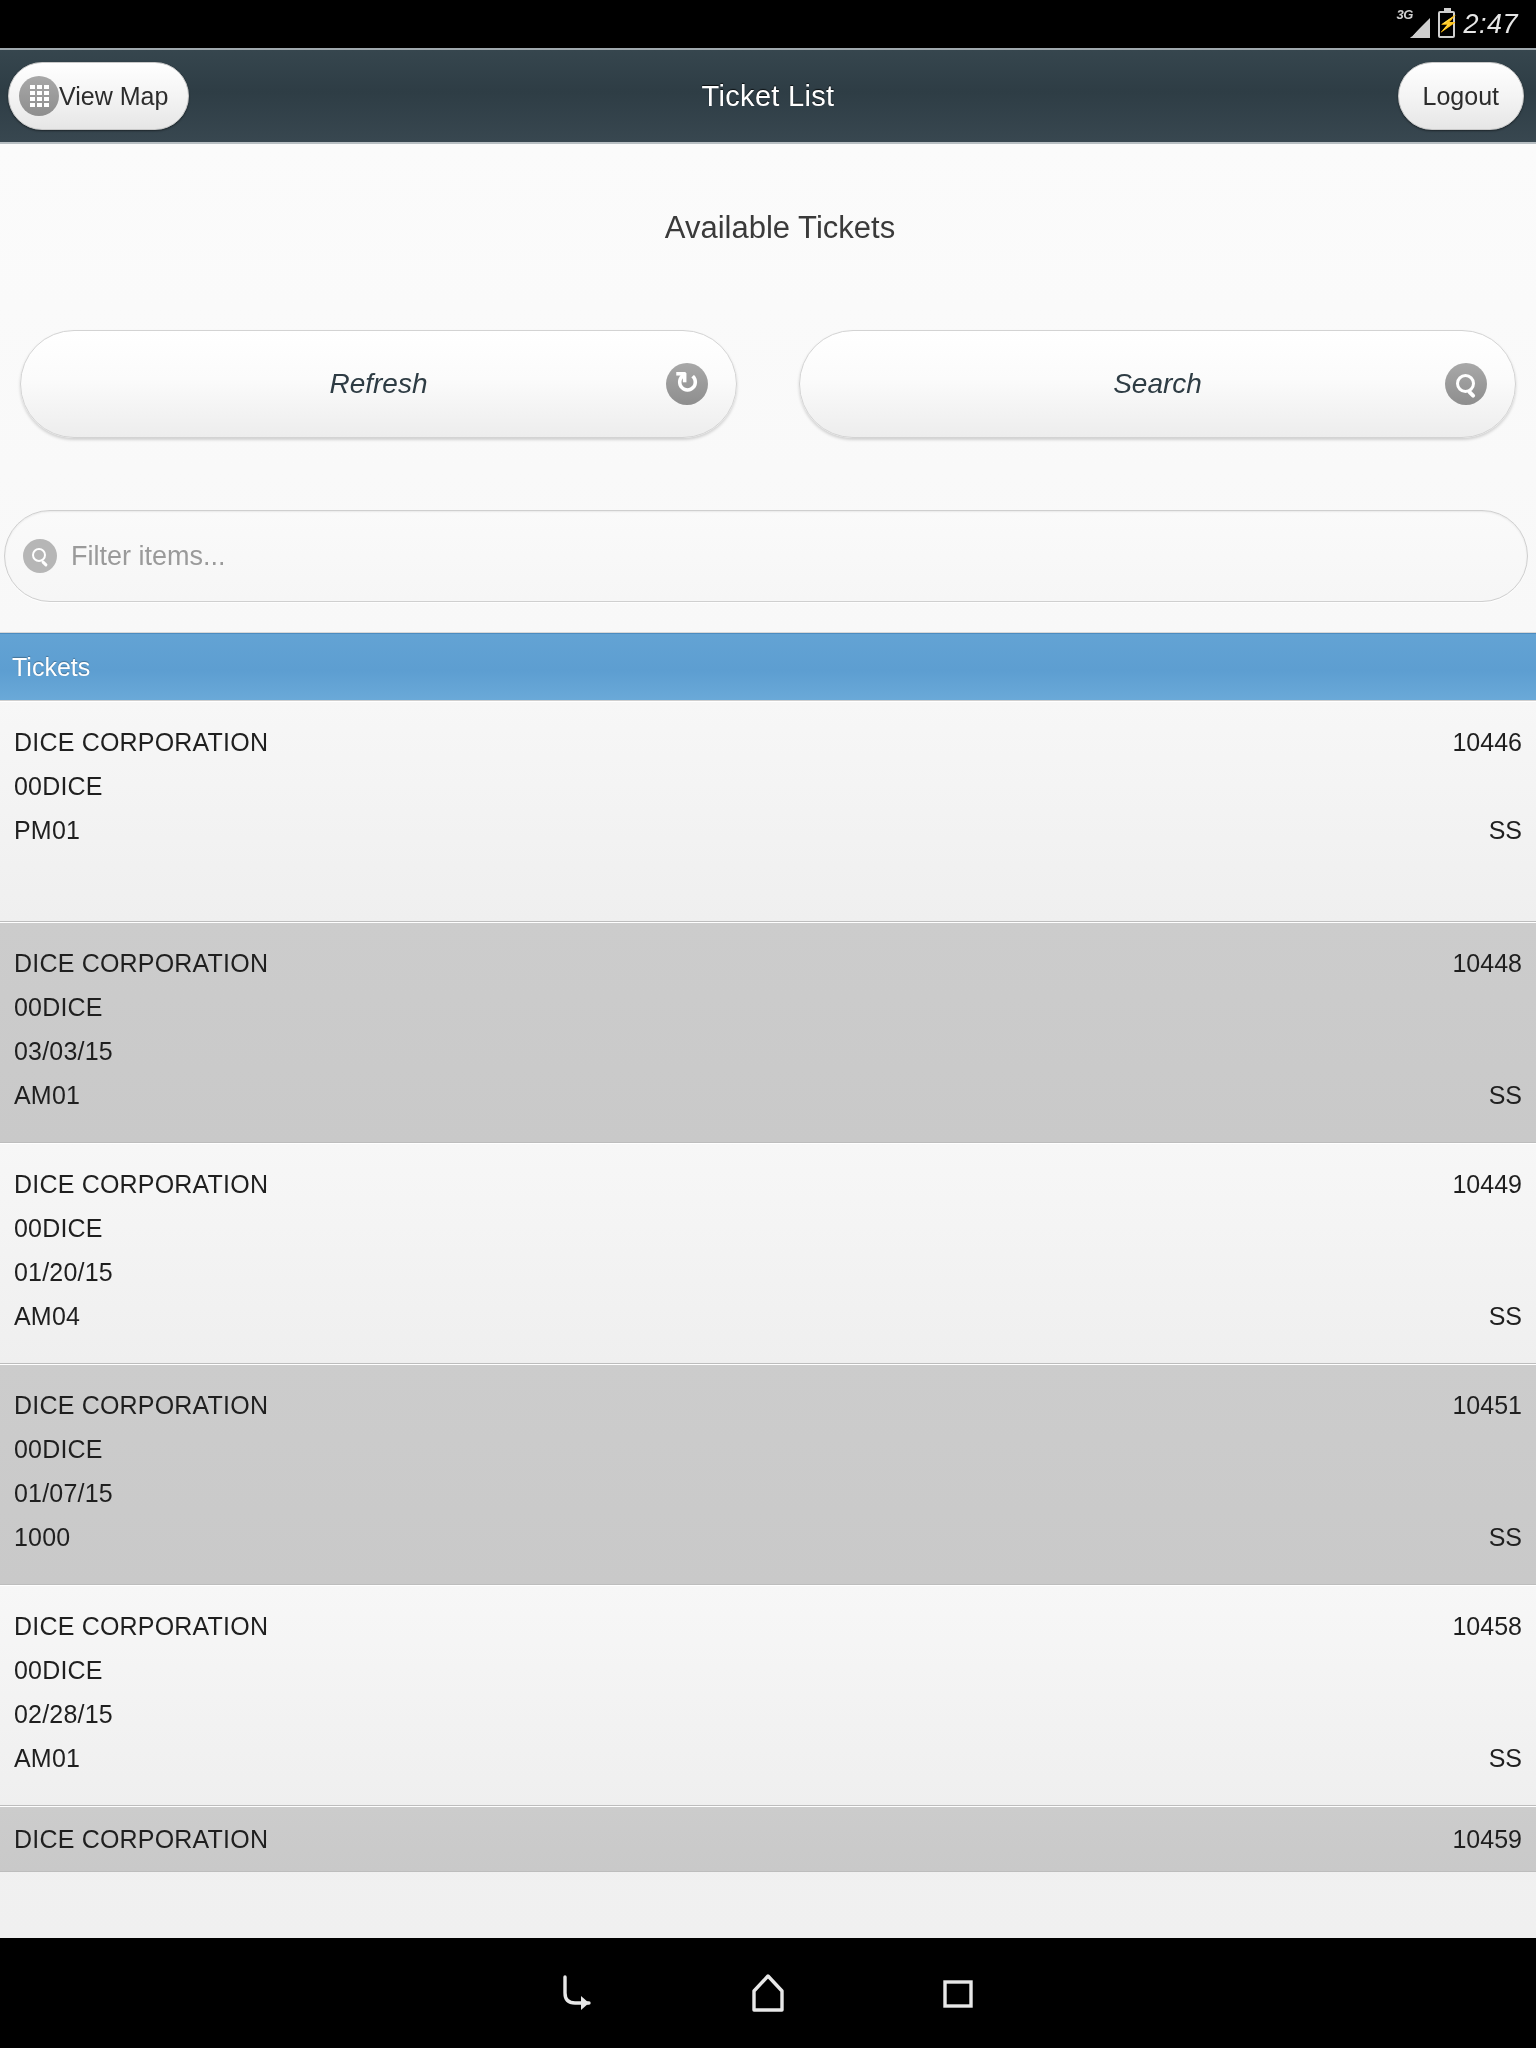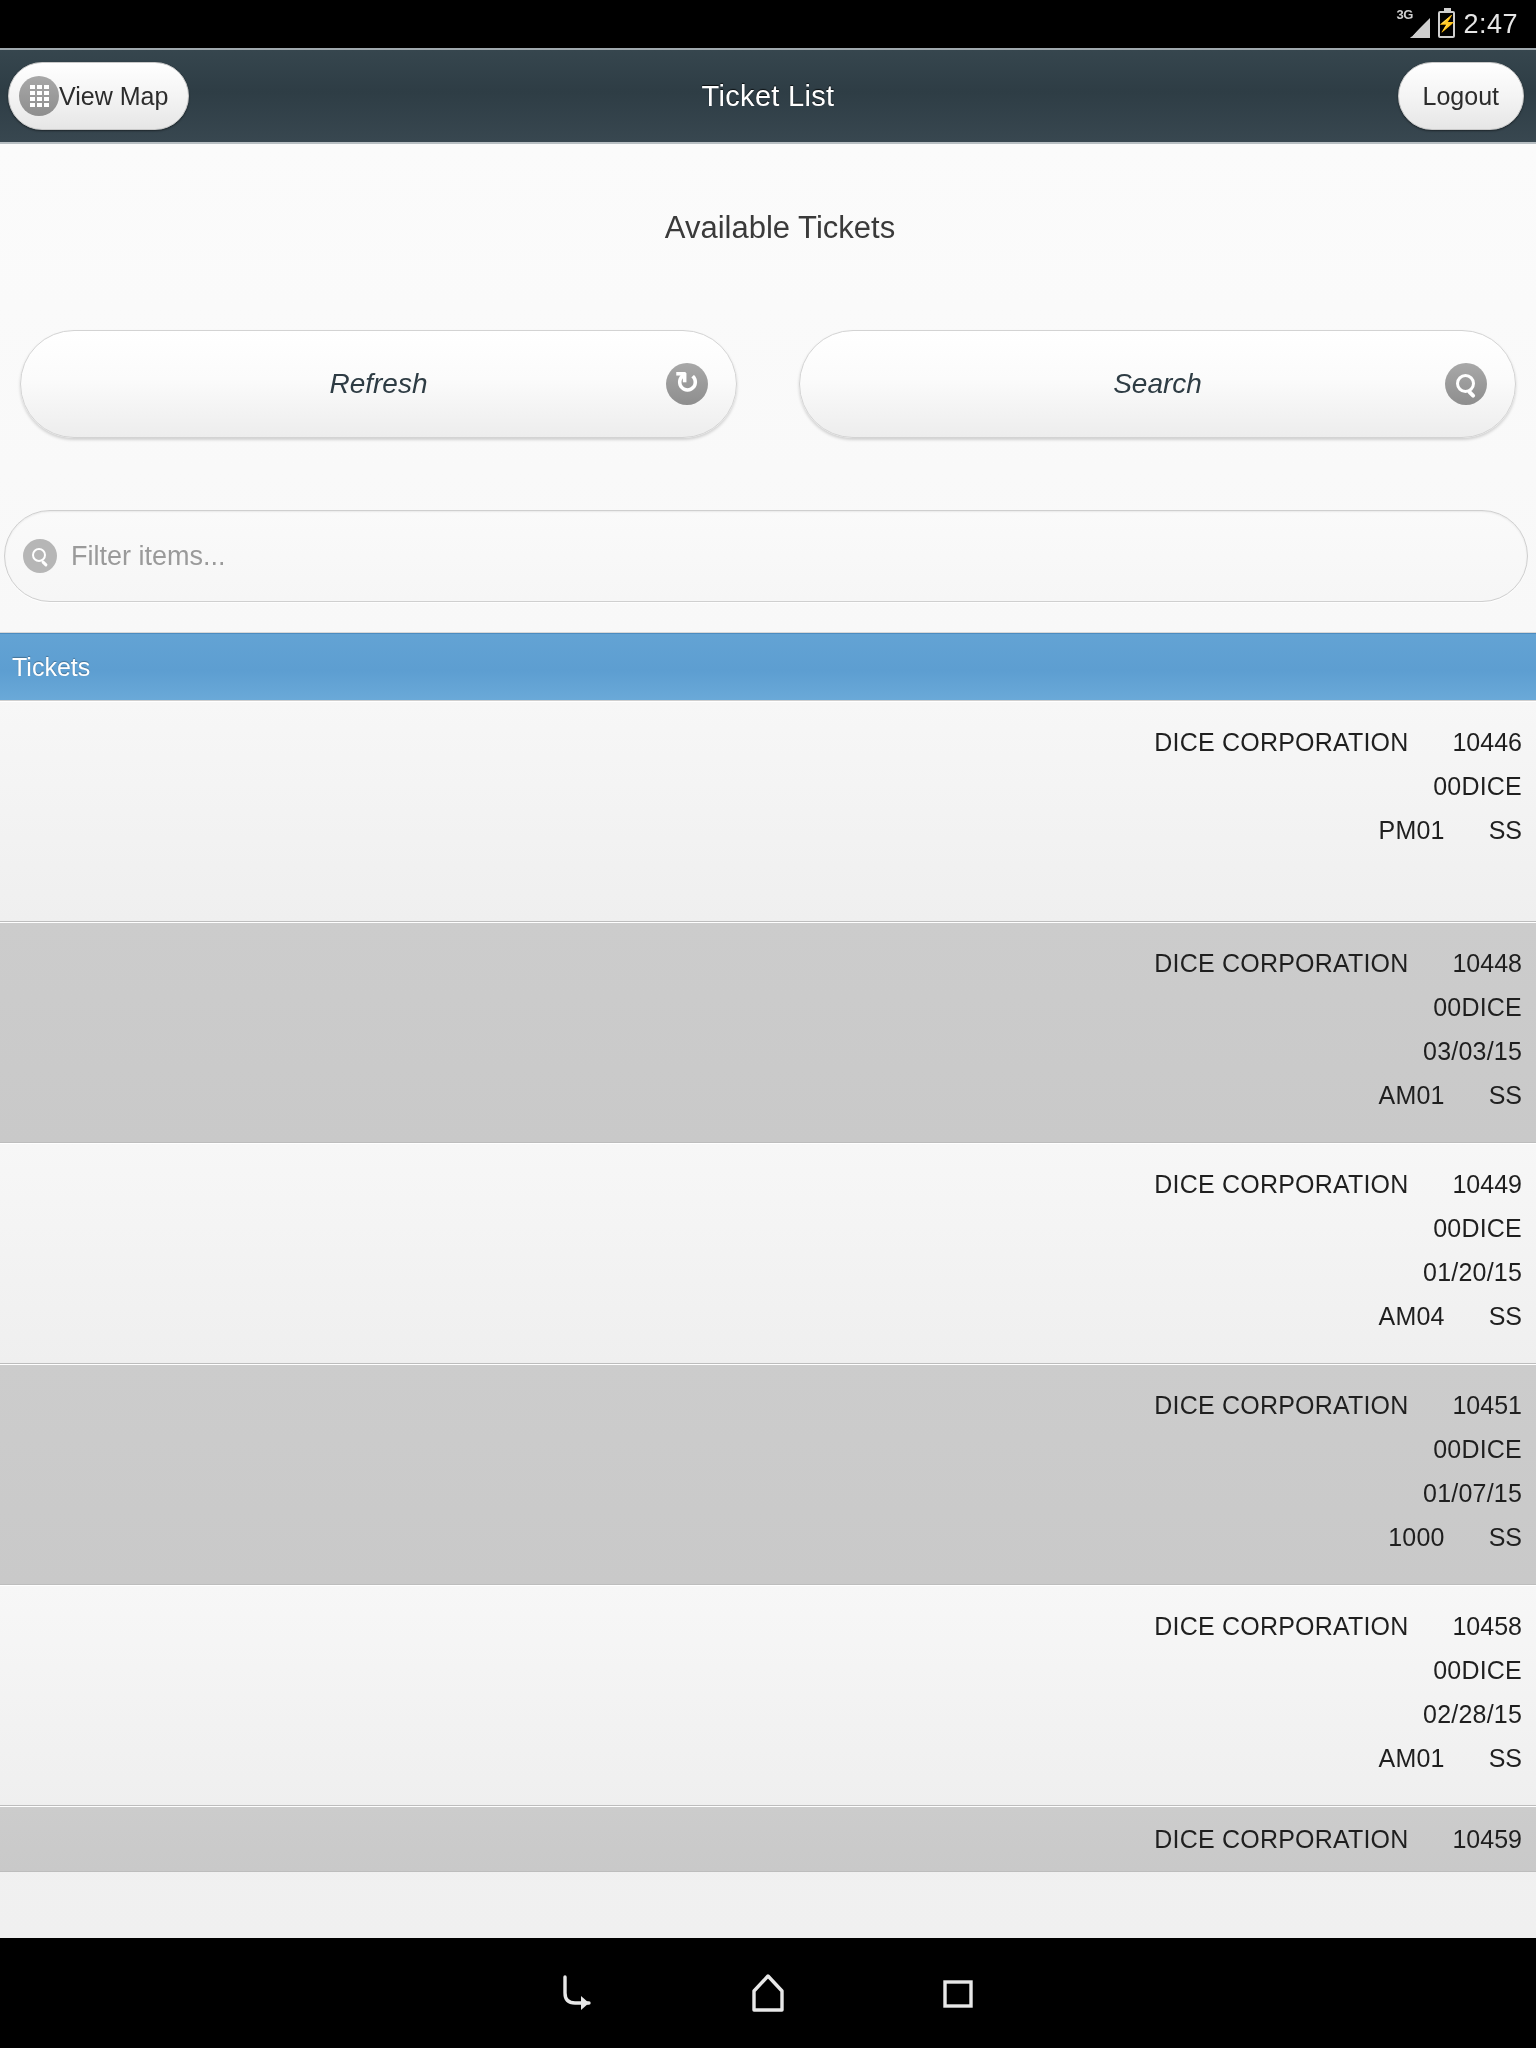--- a/index.html
+++ b/index.html
@@ -10,21 +10,21 @@
     overflow: hidden;
   }
   .screen { width: 1536px; height: 2048px; position: relative; display: flex; flex-direction: column; background: #f2f2f2; }
 
   
   .statusbar {
     height: 48px; background: #000; color: #d8d8d8;
     display: flex; align-items: center; justify-content: flex-end;
     padding-right: 18px; flex: 0 0 48px;
   }
-  .status-group { display: flex; align-items: center; gap: 8px; }
+  .status-group { display: flex; align-items: center; gap: 8px; font-style: italic; }
   .sig-wrap { position: relative; width: 34px; height: 34px; }
   .sig-label { position: absolute; top: 0px; left: 0px; font-size: 13px; font-weight: bold; color: #cfcfcf; letter-spacing: -.5px; }
   .sig-bars { position: absolute; bottom: 3px; right: 0; width: 22px; height: 20px; }
   .batt { width: 17px; height: 27px; border: 2px solid #cfcfcf; border-radius: 2px; position: relative; }
   .batt:before { content:""; position: absolute; top: -5px; left: 4px; width: 7px; height: 3px; background: #cfcfcf; }
   .batt-bolt { position: absolute; inset: 0; display:flex; align-items:center; justify-content:center; font-size: 16px; color:#cfcfcf; line-height: 1; }
   .clock { font-size: 27px; color: #e6e6e6; letter-spacing: .5px; }
 
   
   .titlebar {
@@ -102,21 +102,21 @@
   }
   .list-header span { color: #ffffff; font-size: 25px; text-shadow: 0 -1px 1px rgba(0,0,0,.28); }
 
   .ticket-row {
     position: relative; height: 221px; padding: 26px 14px 0 14px;
     border-bottom: 1px solid #bdbdbd; border-top: 1px solid #ffffff;
   }
   .ticket-row.odd { background: linear-gradient(to bottom,#f7f7f7 0%, #efefef 100%); }
   .ticket-row.even { background: linear-gradient(to bottom,#cccccc 0%, #c9c9c9 100%); }
   .ticket-row.partial { height: 66px; padding-top: 18px; overflow: hidden; }
-  .tline { display: flex; justify-content: flex-end; align-items: baseline; height: 44px; gap: 44px; }
+  .tline { display: flex; justify-content: space-between; align-items: baseline; height: 44px; gap: 44px; }
   .tline .left { font-size: 25px; color: #1f1f1f; letter-spacing: .2px; }
   .tline .right { font-size: 25px; color: #1f1f1f; }
 
   
   .navbar { flex: 0 0 110px; background: #000; display: flex; align-items: center; justify-content: center; gap: 118px; }
   .nav-btn { width: 72px; height: 72px; display: flex; align-items: center; justify-content: center; }
   .nav-btn svg { display: block; }
 </style>
 </head>
 <body>

